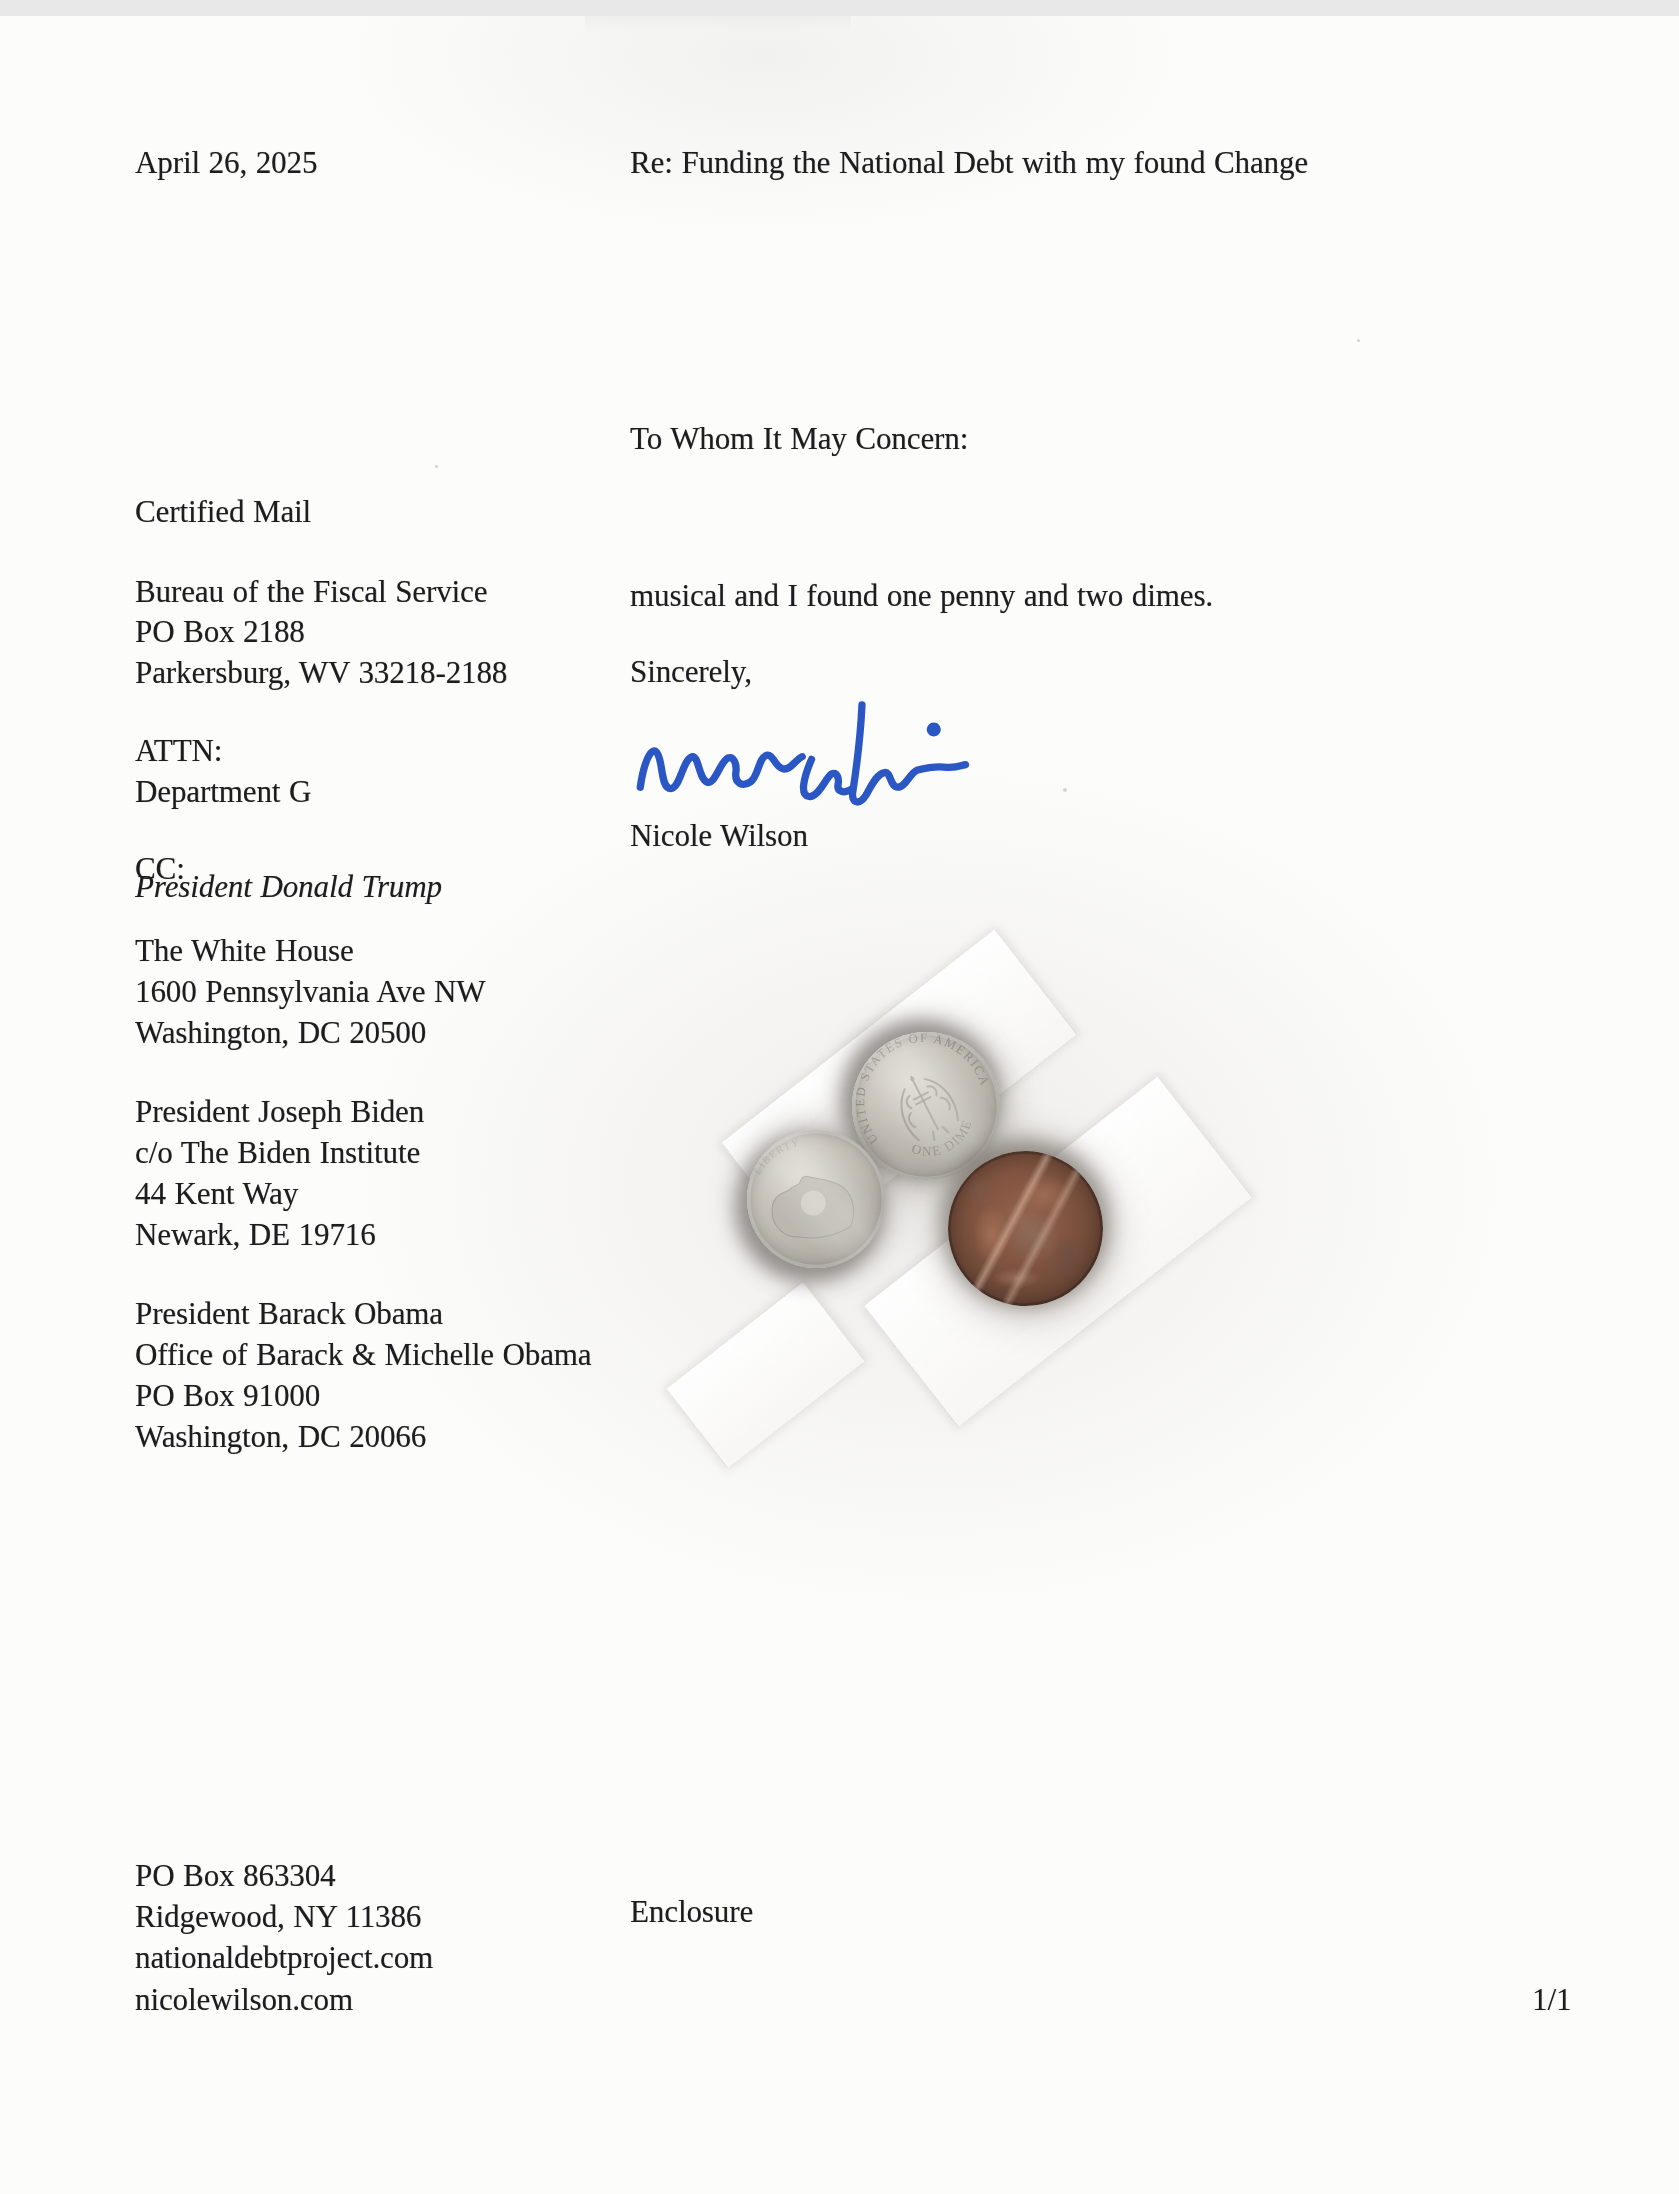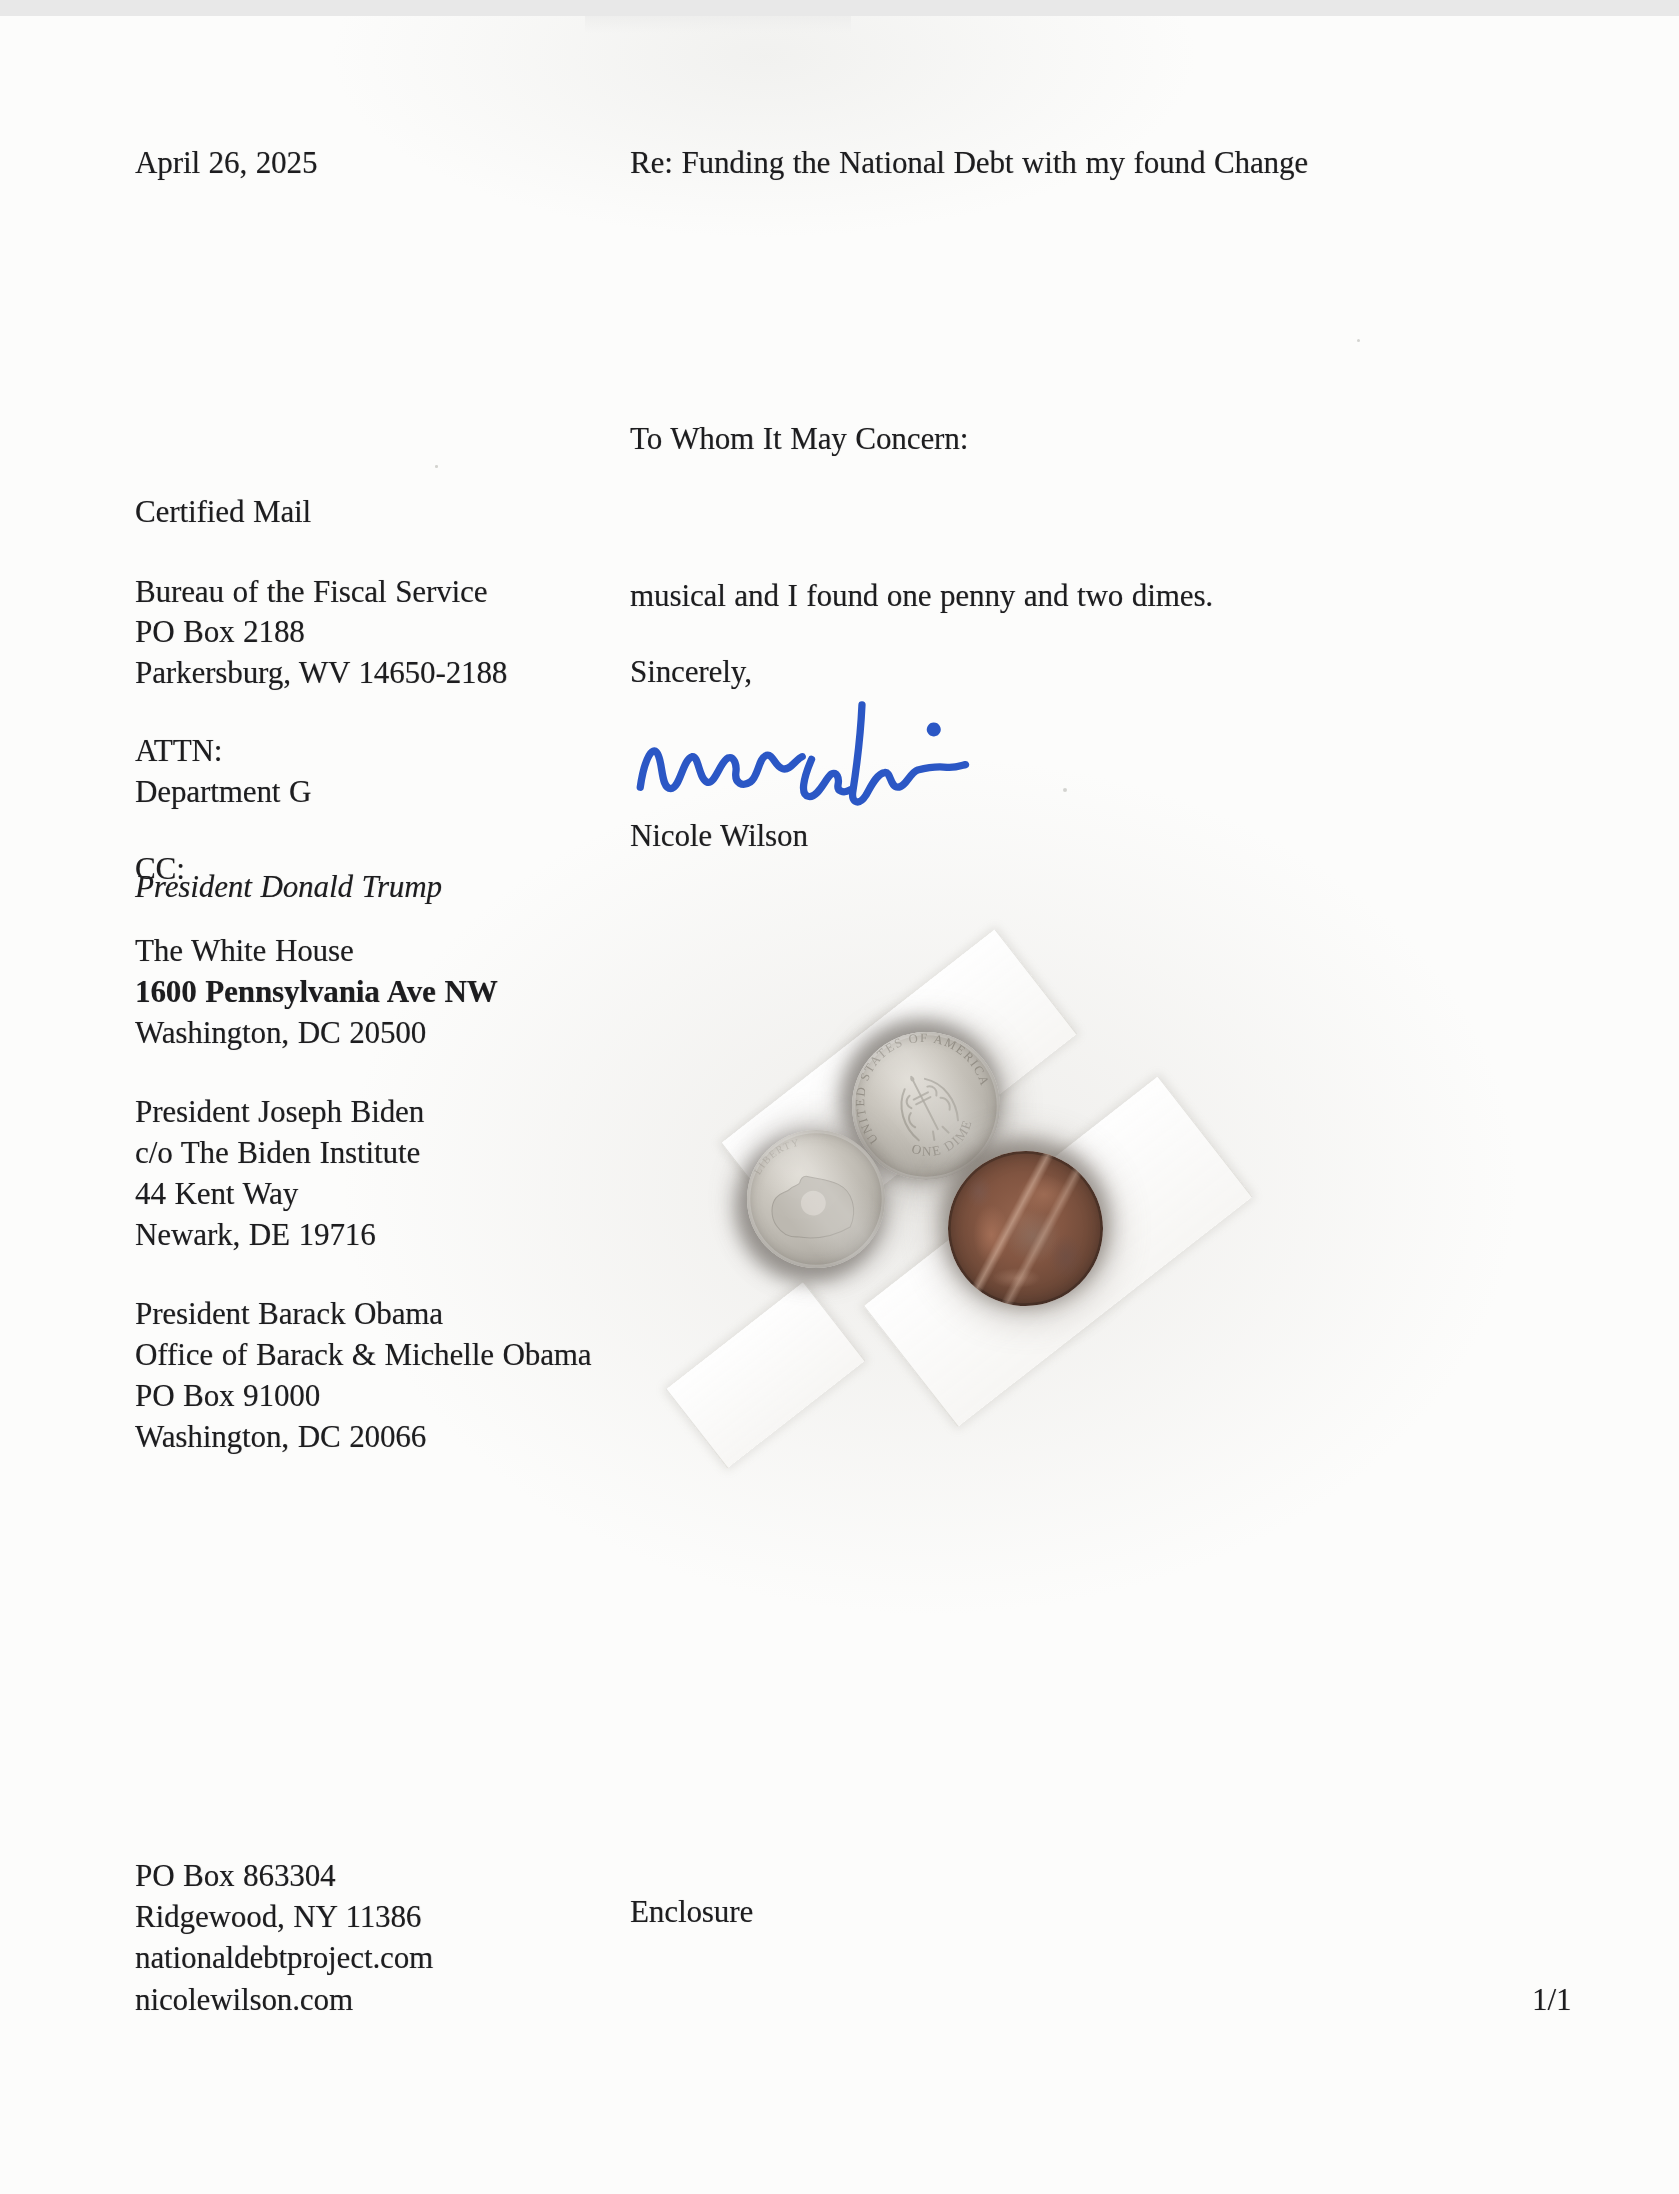--- a/index.html
+++ b/index.html
@@ -101,30 +101,30 @@
   <div class="speck" style="left:1063px;top:772px;width:4px;height:4px;"></div>
   <div class="speck" style="left:435px;top:449px;width:2.7px;height:2.7px;"></div>
 
   <div class="line leftcol" style="top:131px;">April 26, 2025</div>
   <div class="line rightcol" style="top:131px;">Re: Funding the National Debt with my found Change</div>
 
   <div class="line leftcol" style="top:480px;">Certified Mail</div>
 
   <div class="line leftcol" style="top:560px;">Bureau of the Fiscal Service</div>
   <div class="line leftcol" style="top:600px;">PO Box 2188</div>
-  <div class="line leftcol" style="top:641px;">Parkersburg, WV 14650-2188</div>
+  <div class="line leftcol" style="top:641px;">Parkersburg, WV 33218-2188</div>
 
   <div class="line leftcol" style="top:719px;">ATTN:</div>
   <div class="line leftcol" style="top:760px;">Department G</div>
 
   <div class="line leftcol" style="top:837px;">CC:</div>
 
   <div class="line leftcol" style="top:855px;font-style:italic;">President Donald Trump</div>
   <div class="line leftcol" style="top:919px;">The White House</div>
-  <div class="line leftcol" style="top:960px;font-weight:bold;">1600 Pennsylvania Ave NW</div>
+  <div class="line leftcol" style="top:960px;">1600 Pennsylvania Ave NW</div>
   <div class="line leftcol" style="top:1001px;">Washington, DC 20500</div>
 
   <div class="line leftcol" style="top:1080px;">President Joseph Biden</div>
   <div class="line leftcol" style="top:1121px;">c/o The Biden Institute</div>
   <div class="line leftcol" style="top:1162px;">44 Kent Way</div>
   <div class="line leftcol" style="top:1203px;">Newark, DE 19716</div>
 
   <div class="line leftcol" style="top:1282px;">President Barack Obama</div>
   <div class="line leftcol" style="top:1323px;">Office of Barack &amp; Michelle Obama</div>
   <div class="line leftcol" style="top:1364px;">PO Box 91000</div>

